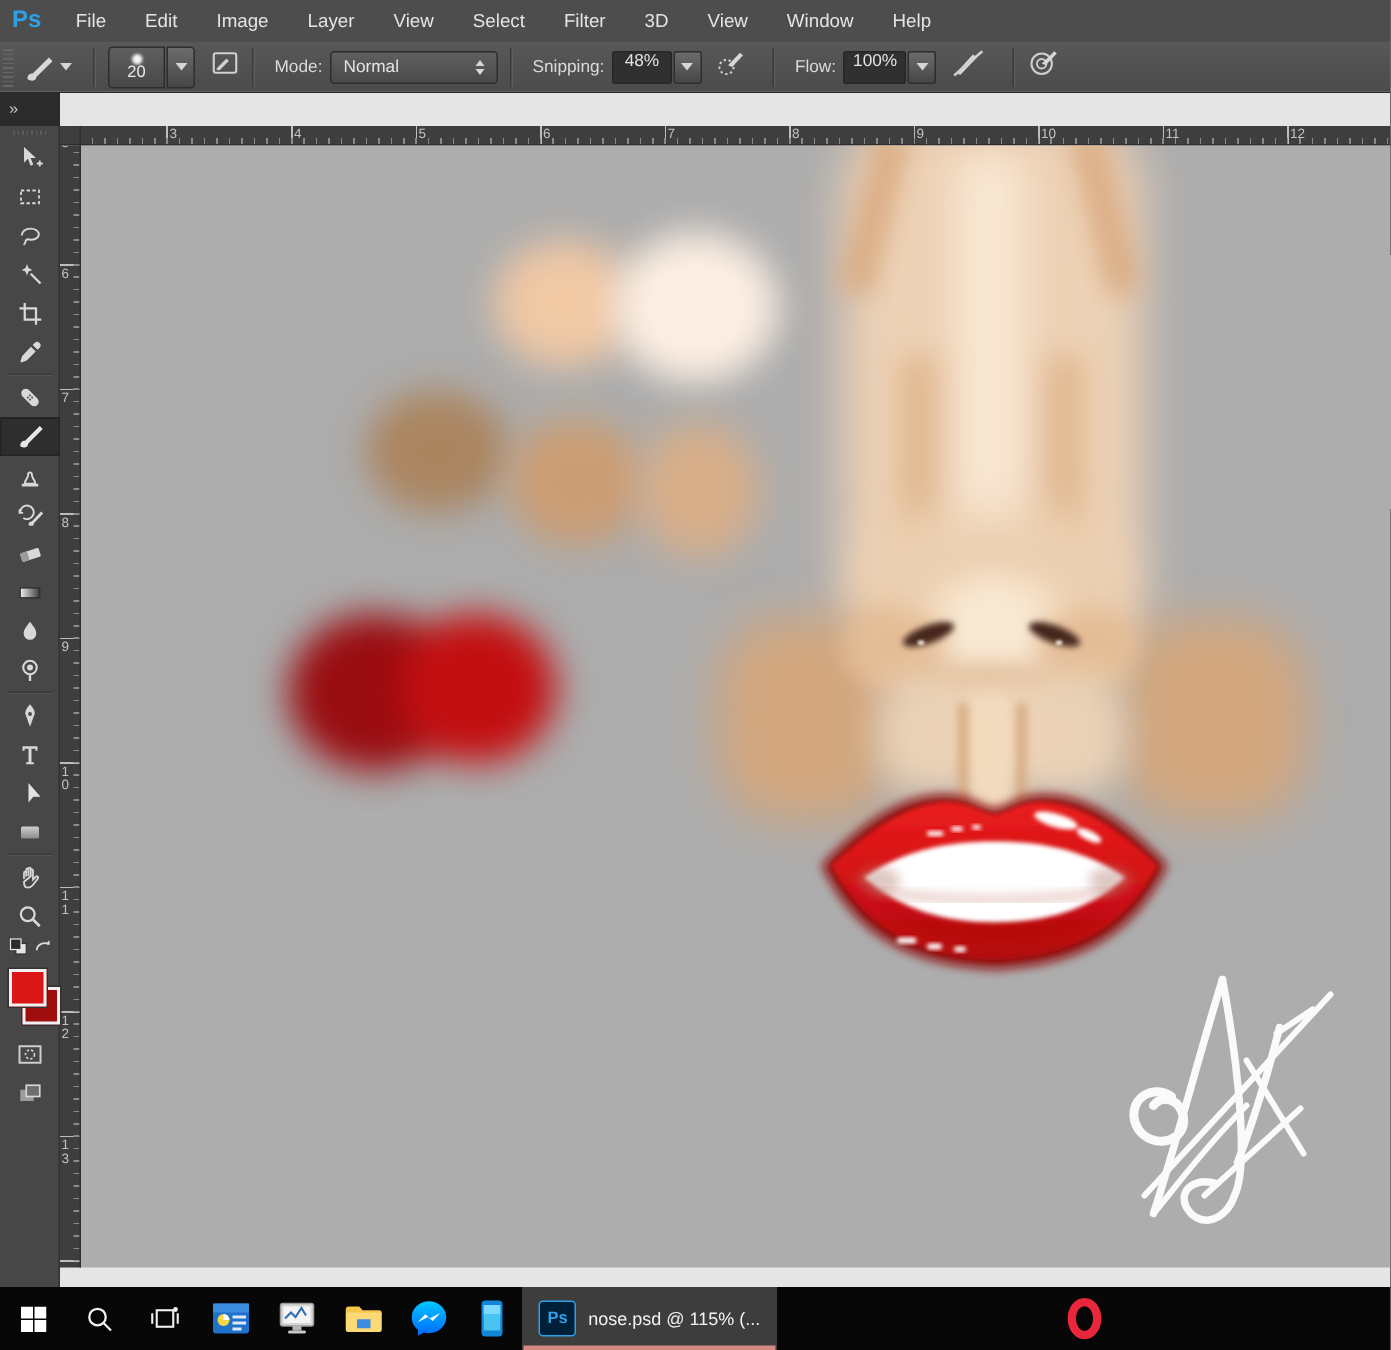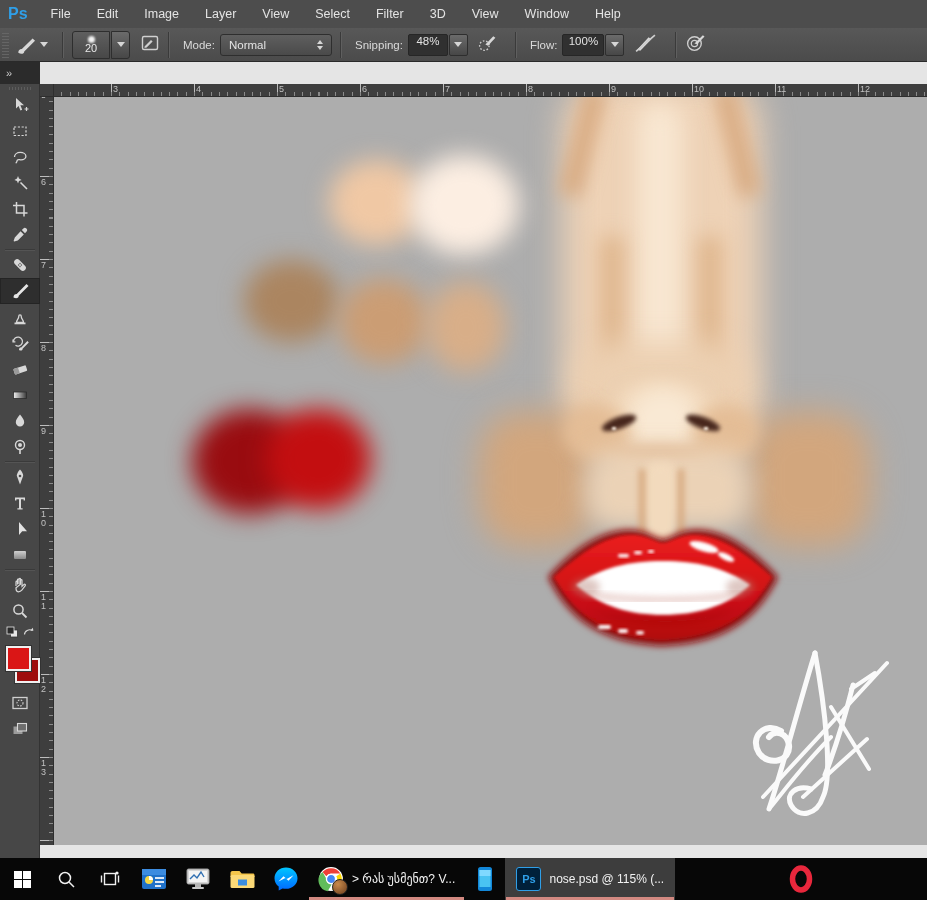--- a/index.html
+++ b/index.html
@@ -516,34 +516,20 @@
         <defs>
             <linearGradient id="msg" x1="0" y1="0" x2="0" y2="1">
           <stop offset="0" stop-color="#00c6ff"></stop>
               <stop offset="1" stop-color="#0068ff"></stop>
             </linearGradient>
           </defs>
         <path d="M13 1.5C6.6 1.5 1.5 6.2 1.5 12.2c0 3.4 1.6 6.4 4.2 8.4v3.9l3.9-2.1c1.1.3 2.2.4 3.4.4 6.4 0 11.5-4.7 11.5-10.6S19.4 1.5 13 1.5z" fill="url(#msg)"></path>
         <path d="M5.5 15.5l5-5.3 3.2 2.7 6.8-3.6-5 5.4-3.2-2.7z" fill="#fff"></path>
       </svg>
     </div>
-    <div class="tb-btn tb-task">
-      <span style="position:relative;display:inline-flex;">
-        <svg width="26" height="26" viewBox="0 0 24 24">
-          <circle cx="12" cy="12" r="11" fill="#fff"></circle>
-          <path d="M12 2a10 10 0 0 1 8.66 5H12a5 5 0 0 0-4.33 2.5L4.2 5.6A10 10 0 0 1 12 2z" fill="#ef3f36"></path>
-          <path d="M20.66 7a10 10 0 0 1-8 14.96l3.67-6.36A5 5 0 0 0 16.9 9.5z" fill="#fcd900"></path>
-          <path d="M4.2 5.6l3.66 6.34a5 5 0 0 0 4.78 5l-3.66 6.34A10 10 0 0 1 4.2 5.6z" fill="#61bc5b"></path>
-          <circle cx="12" cy="12" r="4.2" fill="#4587f3" stroke="#fff" stroke-width="1.2"></circle>
-        </svg>
-        <span style="position:absolute;right:-4px;bottom:-3px;width:14px;height:14px;border-radius:50%;background:radial-gradient(circle at 35% 30%, #c98a4b, #6b3d1e);border:1px solid #222;"></span>
-      </span>
-      <span class="tb-label">&gt; რას უსმენთ? V...</span>
-      <span class="tb-underline"></span>
-    </div>
     <div class="tb-btn tb-ico" style="width:40px;">
       <svg width="16" height="26" viewBox="0 0 16 26">
         <rect x="1" y="1" width="14" height="24" rx="2.5" fill="#1287d8"></rect>
         <rect x="2.5" y="4" width="11" height="17" fill="#49c3f2"></rect>
         <rect x="2.5" y="4" width="11" height="6" fill="#7fd9ff"></rect>
       </svg>
     </div>
     <div class="tb-btn tb-task ps-task" style="width:150px;">
       <span class="ps-badge">Ps</span>
       <span class="tb-label">nose.psd @ 115% (...</span>

